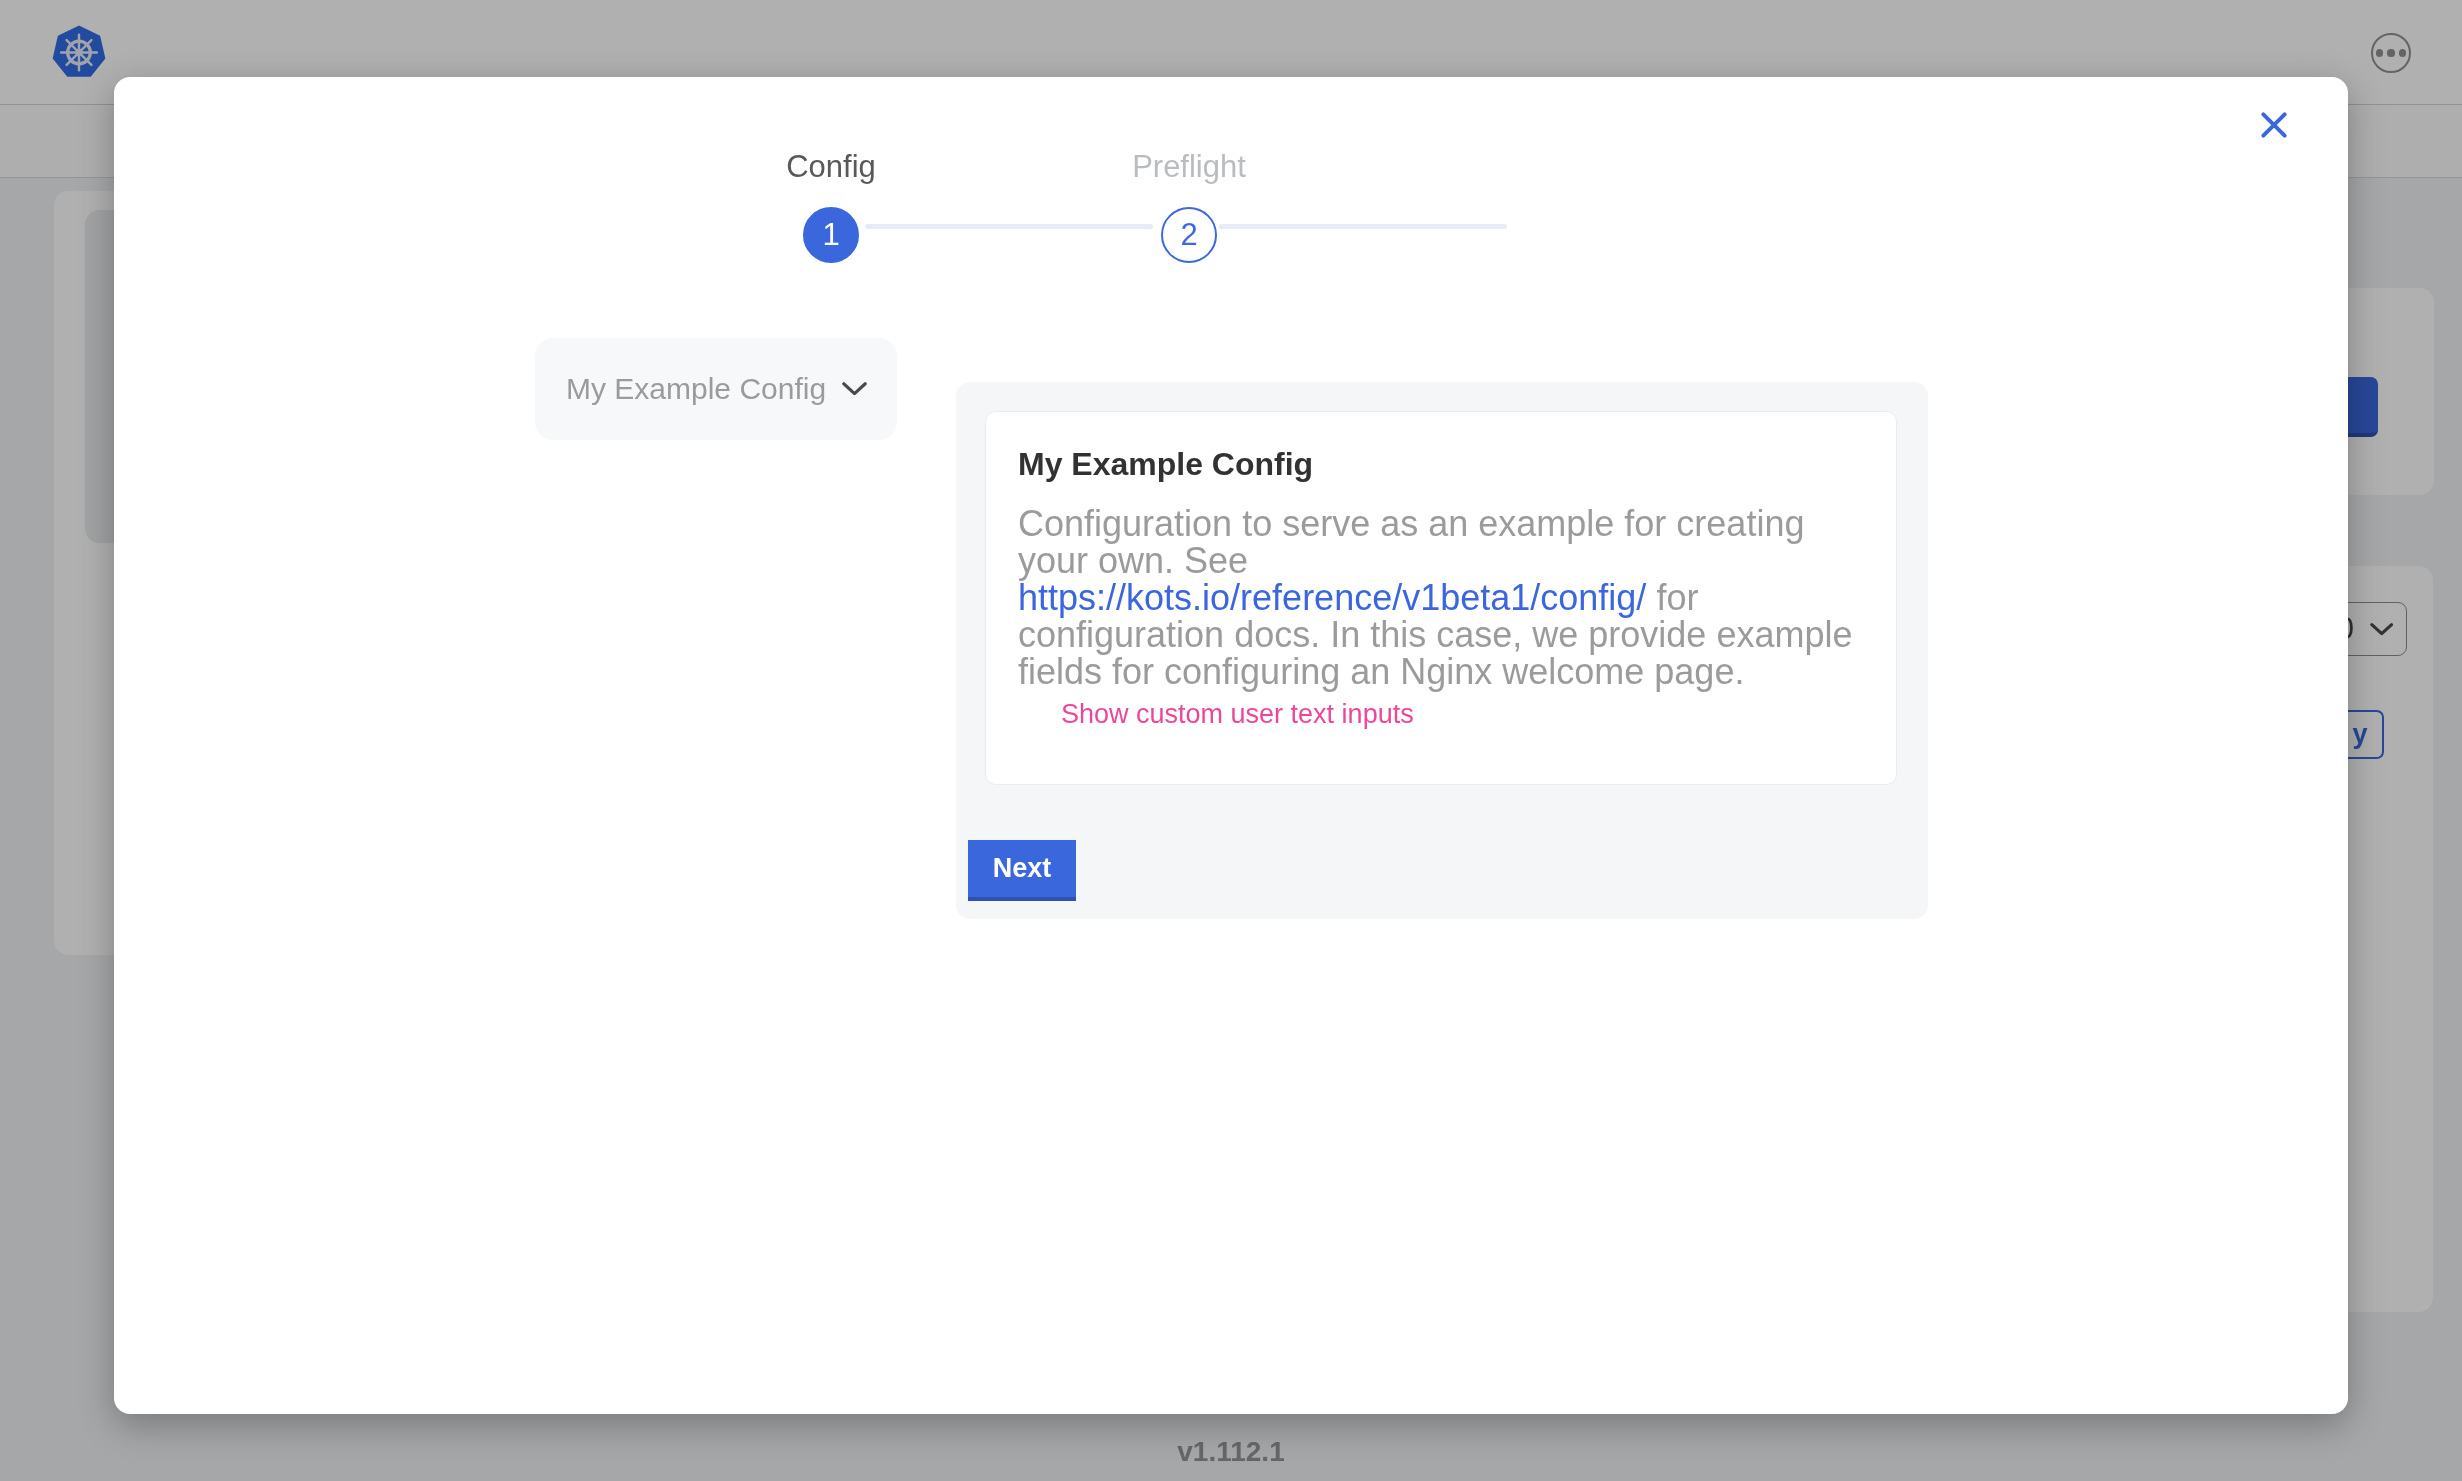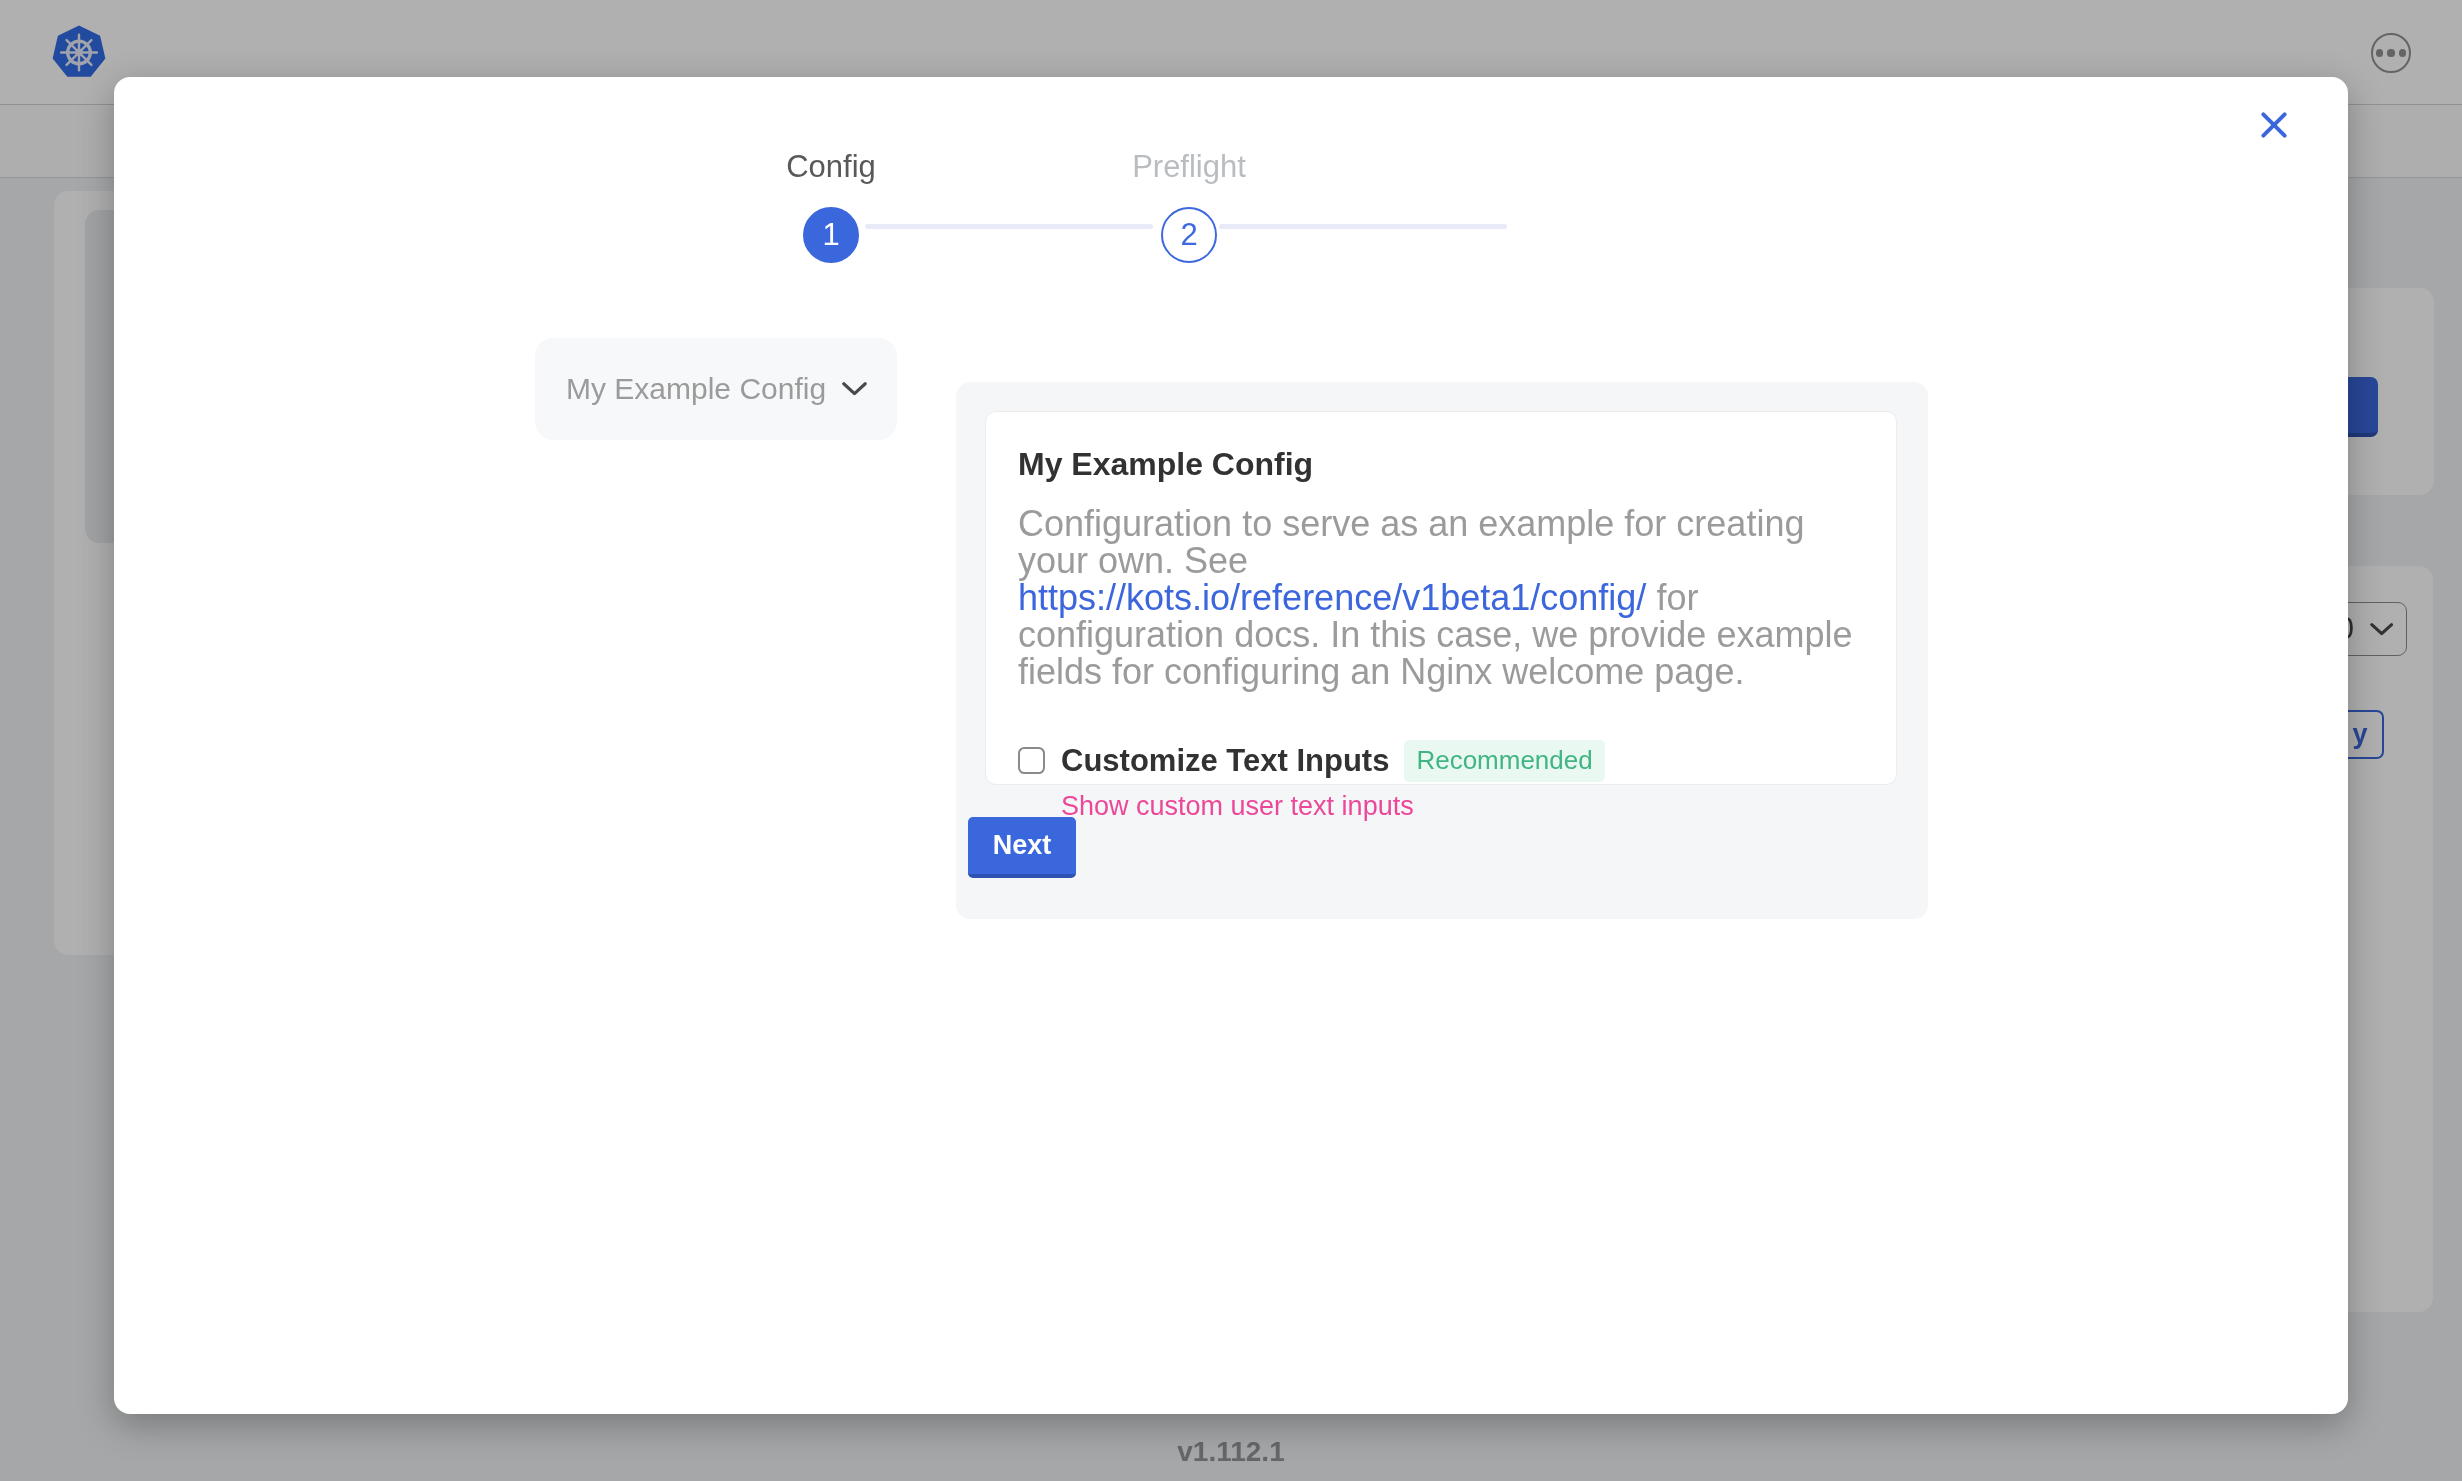--- a/index.html
+++ b/index.html
@@ -121,22 +121,22 @@
     width:27px; height:27px; border:2.7px solid #8A8A8A; border-radius:6.3px;
     background:#ffffff; flex:0 0 auto; cursor:pointer;
   }
   .checkbox-label { margin-left:16px; font-size:31px; font-weight:700; color:#323232; cursor:pointer; }
   .badge {
     margin-left:14.4px; padding:5.4px 12.6px 6.3px; border-radius:5.4px;
     background:#E9F8F1; color:#41B583; font-size:26px;
   }
   .checkbox-help { margin-left:43px; margin-top:9px; font-size:27px; color:#ec4899; }
   .next-button {
-    position:absolute; left:854px; top:740px; width:108px; height:61px;
-    background:#3B67DC; border:none; border-bottom:4.5px solid #2E51B2; border-radius:5px;
+    position:absolute; left:854px; top:763px; width:108px; height:61px;
+    background:#3B67DC; border:none; border-bottom:4.5px solid #2E51B2; border-radius:0;
     color:#ffffff; font-family:"Liberation Sans",sans-serif;
     font-size:27px; font-weight:700; cursor:pointer;
   }
 </style>
 </head>
 <body>
 
 <div class="app-page">
 
   <div class="app-header">
@@ -218,24 +218,19 @@
       </svg>
     </span>
   </div>
 
   <div class="config-panel">
     <div class="config-card">
       <div class="config-title">My Example Config</div>
       <p class="config-desc">
         <span>Configuration to serve as an example for creating your own. See </span><a href="#">https://kots.io/reference/v1beta1/config/</a><span> for configuration docs. In this case, we provide example fields for configuring an Nginx welcome page.</span>
       </p>
-      <div class="checkbox-row">
-        <span class="checkbox-box" role="checkbox" aria-checked="false"></span>
-        <span class="checkbox-label">Customize Text Inputs</span>
-        <span class="badge">Recommended</span>
-      </div>
       <div class="checkbox-help">Show custom user text inputs</div>
     </div>
   </div>
 
   <button class="next-button">Next</button>
 </div>
 
 
 </body></html>

